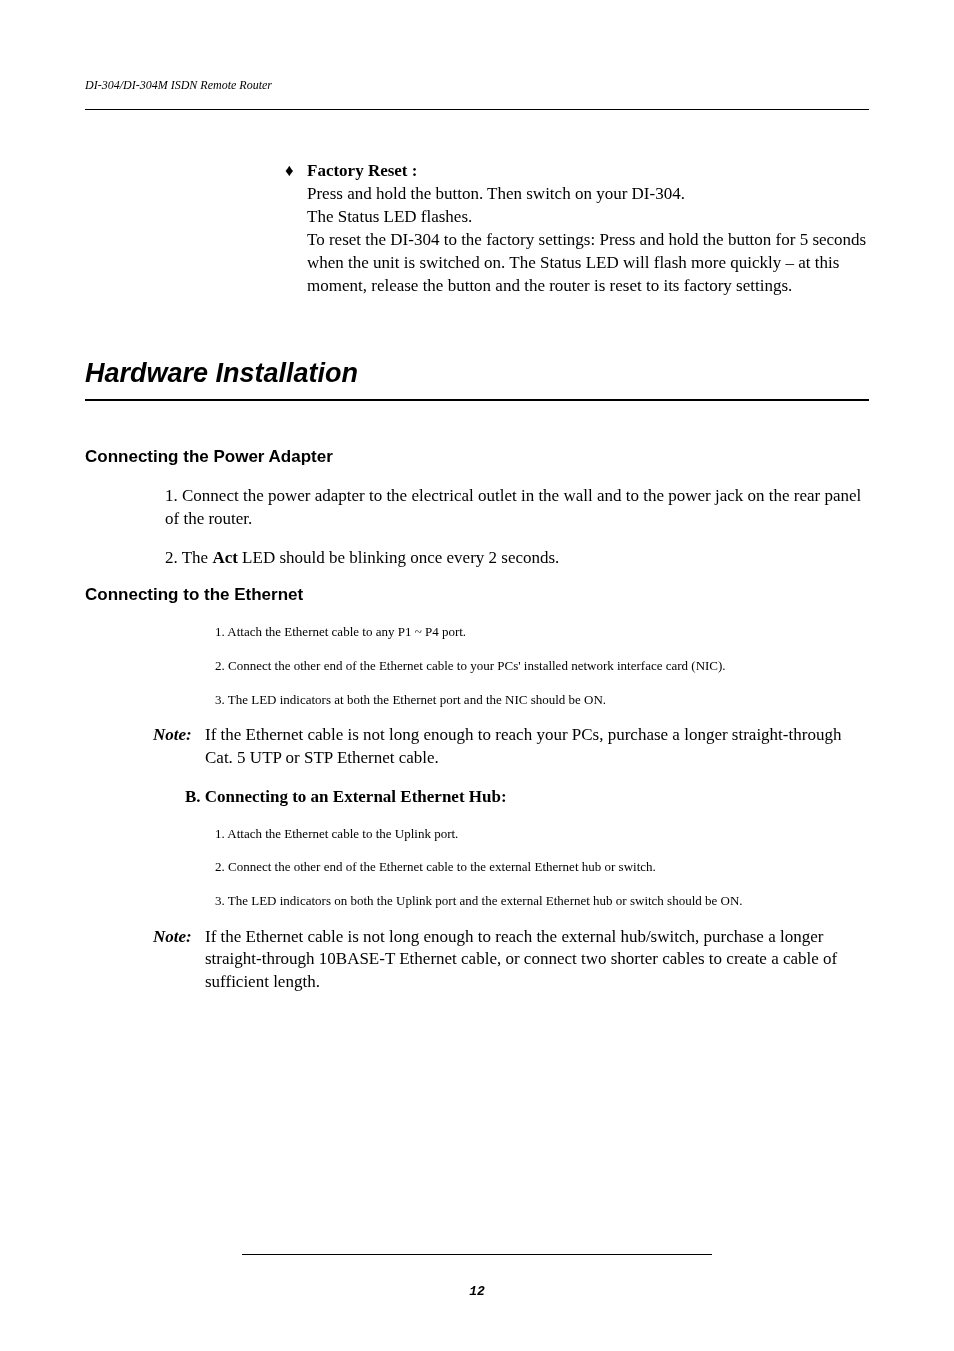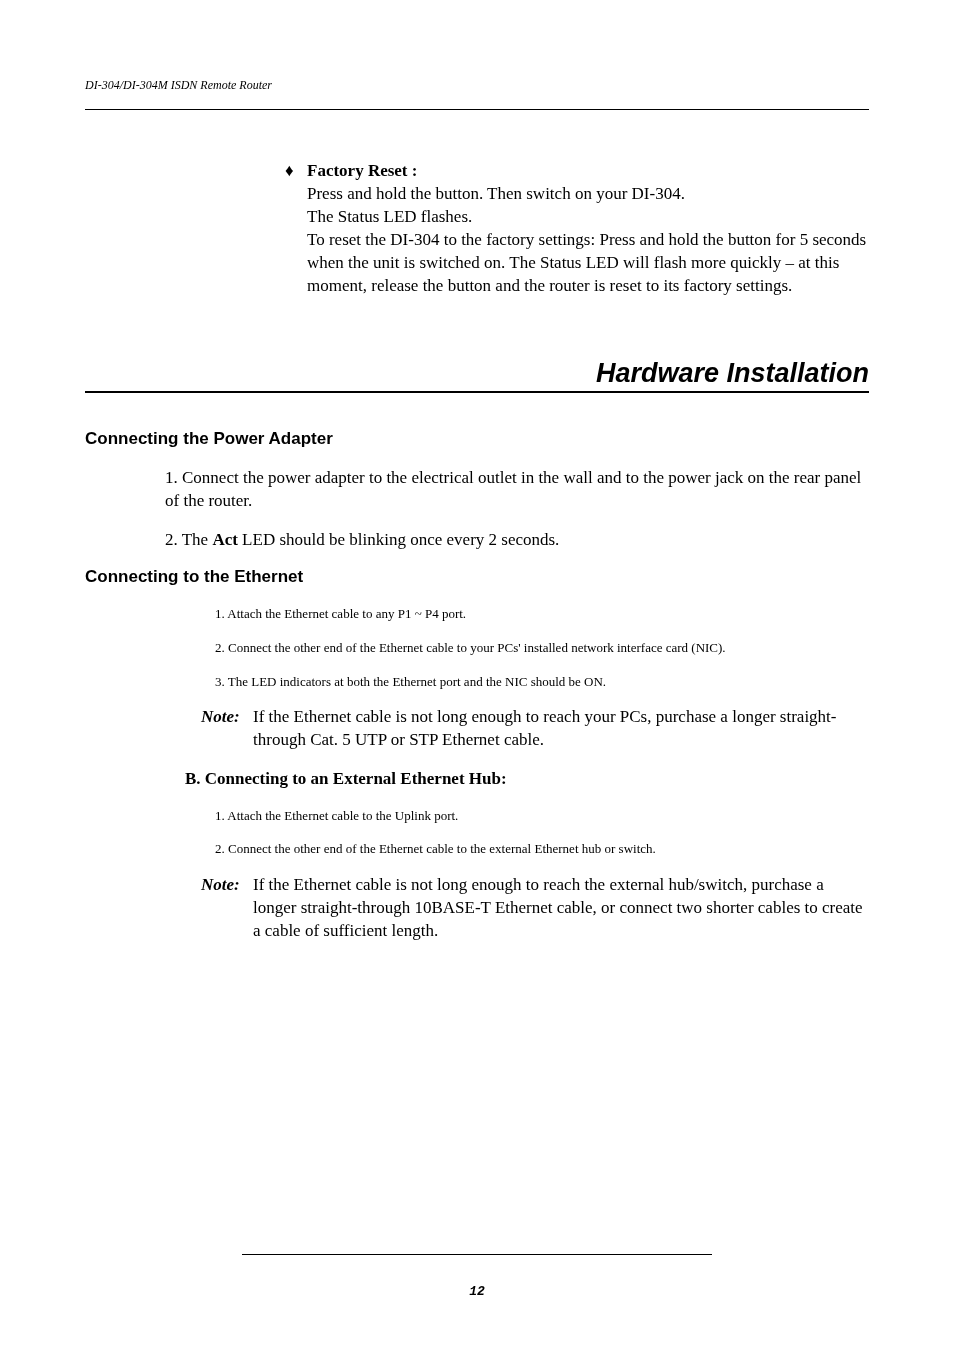--- a/index.html
+++ b/index.html
@@ -41,23 +41,22 @@
   .bullet-title {
     font-weight: bold;
   }
   .section-title {
     font-family: Arial, Helvetica, sans-serif;
     font-weight: bold;
     font-style: italic;
     font-size: 27px;
     margin-top: 60px;
     border-bottom: 2px solid #000;
-    padding-bottom: 2px;
-    margin-bottom: 36px;
-    text-align: right;
+    padding-bottom: 10px;
+    margin-bottom: 46px;
   }
   .sub-heading {
     font-family: Arial, Helvetica, sans-serif;
     font-weight: bold;
     font-size: 17px;
     margin-bottom: 18px;
   }
   .para {
     margin-left: 80px;
     font-size: 17px;
@@ -72,21 +71,21 @@
   }
   .para-sub {
     margin-left: 100px;
     margin-right: 6px;
     font-size: 17px;
     line-height: 1.35;
     margin-bottom: 16px;
     font-weight: bold;
   }
   .note-row {
-    margin-left: 116px;
+    margin-left: 68px;
     font-size: 17px;
     line-height: 1.35;
     display: flex;
     margin-bottom: 16px;
   }
   .note-label {
     font-style: italic;
     font-weight: bold;
     width: 52px;
     flex-shrink: 0;
@@ -149,20 +148,21 @@
 
   <div class="note-row">
     <div class="note-label">Note:</div>
     <div class="note-body">If the Ethernet cable is not long enough to reach your PCs, purchase a longer straight-through Cat. 5 UTP or STP Ethernet cable.</div>
   </div>
 
   <div class="para-sub">B. Connecting to an External Ethernet Hub:</div>
 
   <div class="para-indent">1. Attach the Ethernet cable to the Uplink port.</div>
   <div class="para-indent">2. Connect the other end of the Ethernet cable to the external Ethernet hub or switch.</div>
+  <div class="para-indent">3. The LED indicators on both the Uplink port and the external Ethernet hub or switch should be ON.</div>
 
   <div class="note-row">
     <div class="note-label">Note:</div>
     <div class="note-body">If the Ethernet cable is not long enough to reach the external hub/switch, purchase a longer straight-through 10BASE-T Ethernet cable, or connect two shorter cables to create a cable of sufficient length.</div>
   </div>
 
   <div class="footer-area">
     <div class="footer-rule"></div>
     <div class="footer-num">12</div>
   </div>

